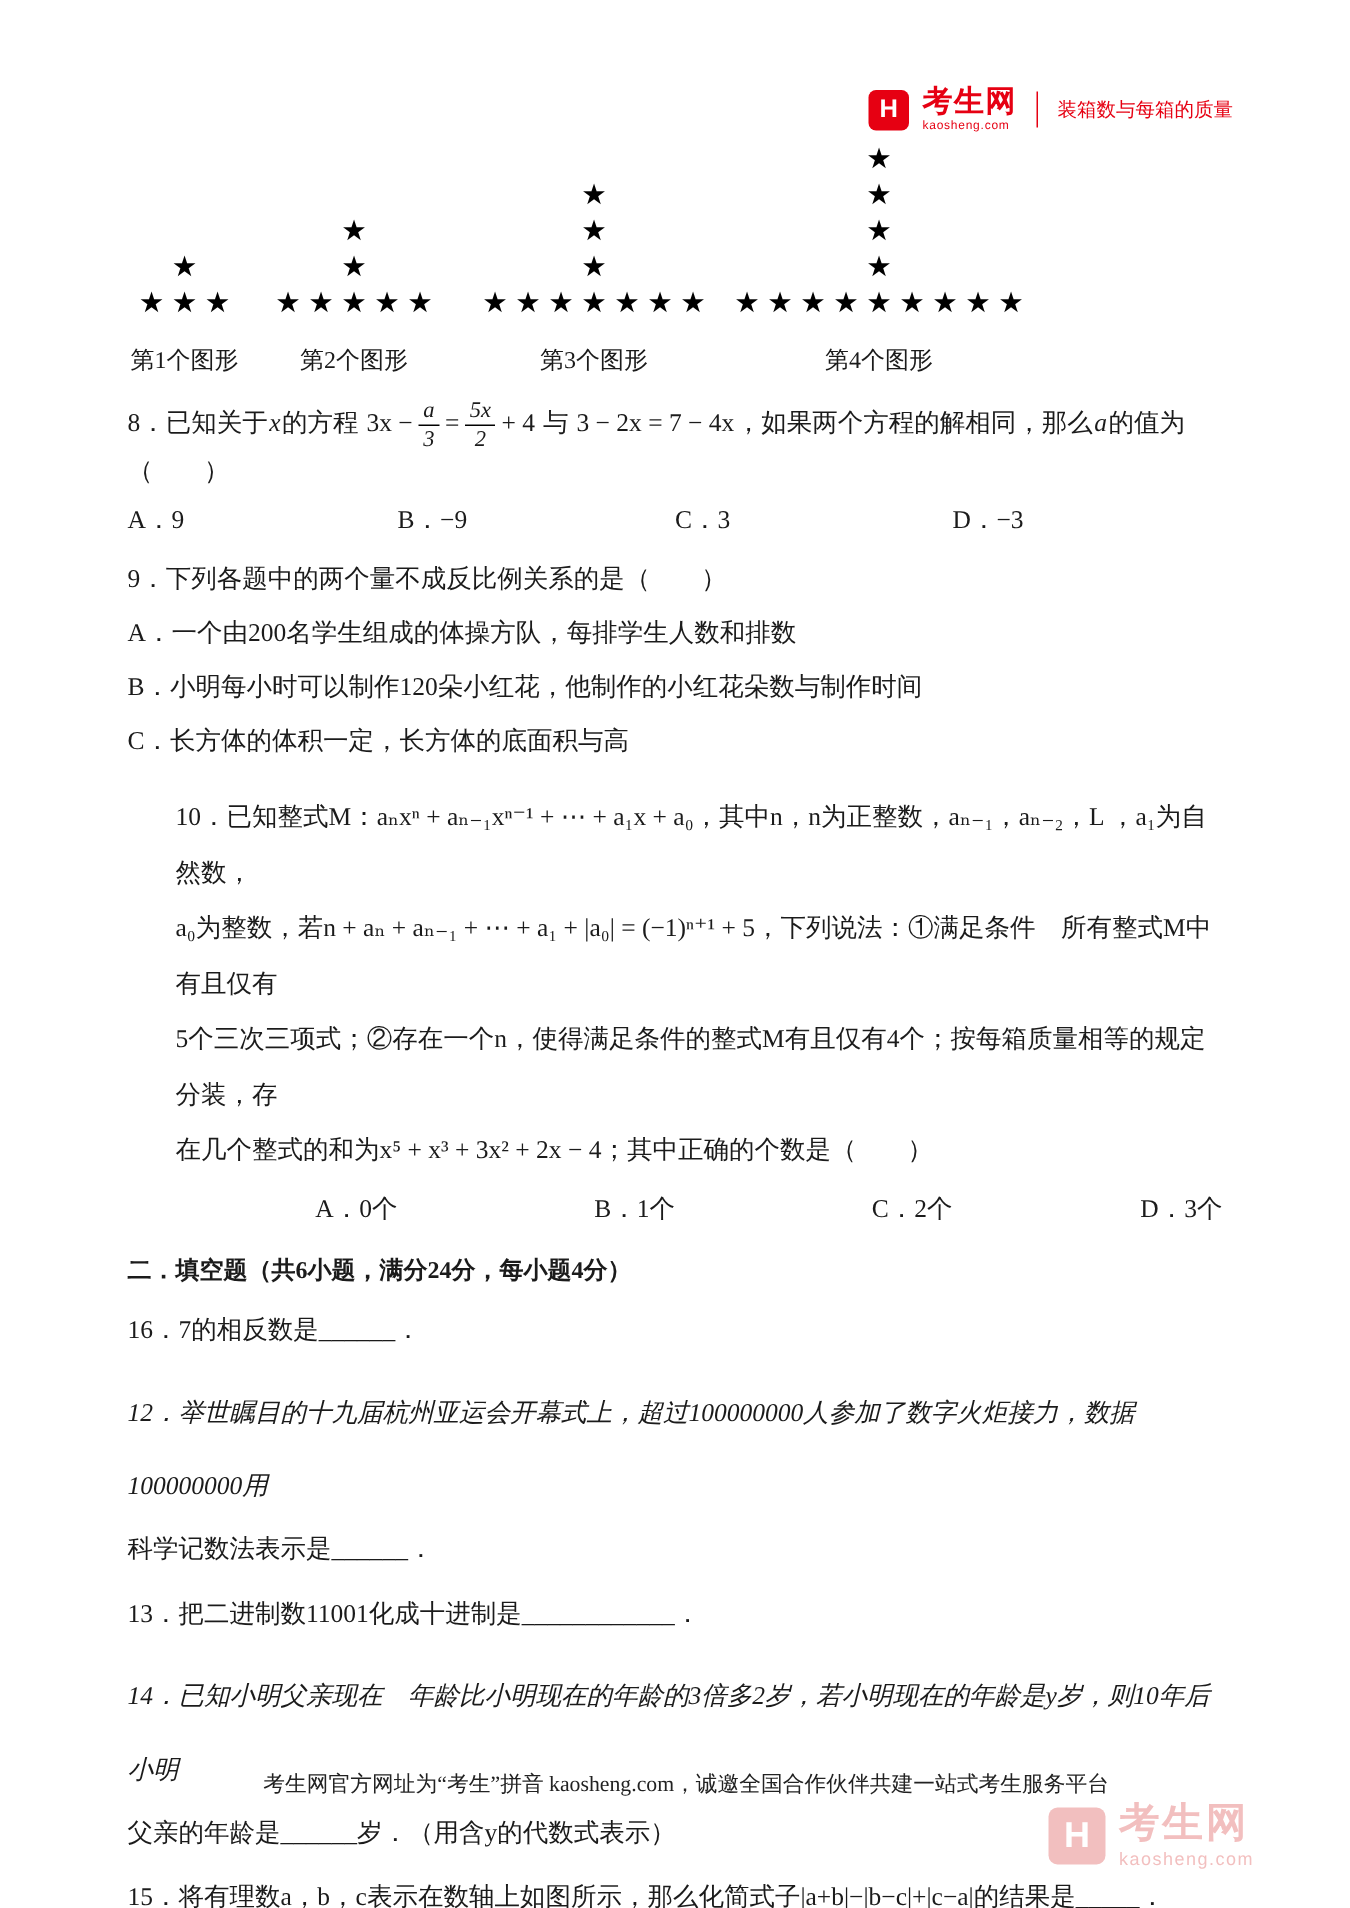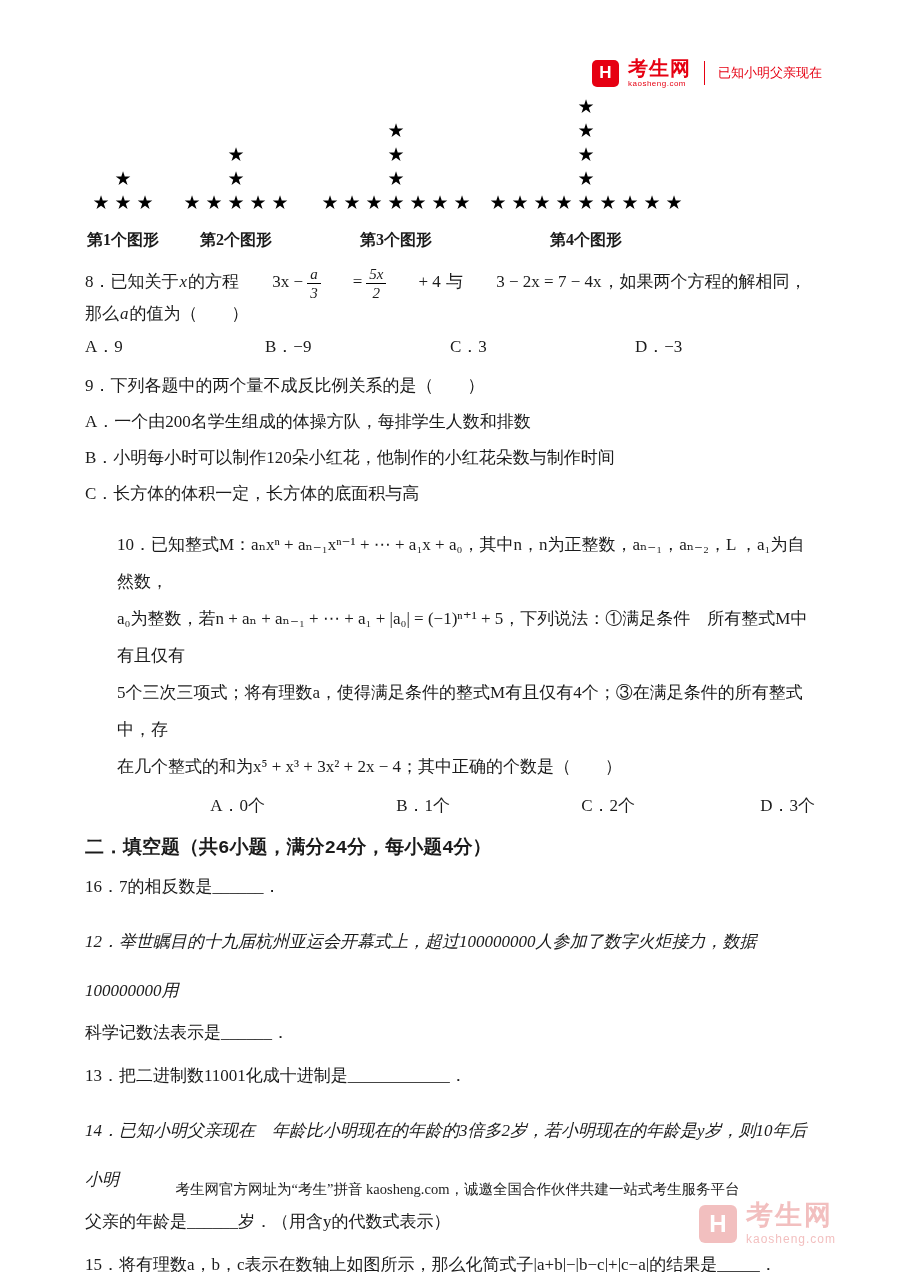--- a/index.html
+++ b/index.html
@@ -23,44 +23,44 @@
   .figures-row{display:flex;align-items:flex-end;}
   .figure{display:flex;flex-direction:column;align-items:center;}
   .figure:nth-child(1){margin-left:2px;margin-right:22px;}
   .figure:nth-child(2){margin-right:28px;}
   .figure:nth-child(3){margin-right:14px;}
   .star{font-size:19px;line-height:24px;color:#000;}
   .fig-col{display:flex;flex-direction:column;align-items:center;}
   .fig-col .star{height:24px;}
   .fig-row{display:flex;}
   .fig-row .star{width:22px;text-align:center;}
-  .fig-label{margin-top:15px;font-size:16px;white-space:nowrap;font-weight:bold;}
+  .fig-label{margin-top:15px;font-size:16px;white-space:nowrap;}
 
   
   .line{font-size:17px;line-height:24px;}
   .opt-row{display:grid;grid-template-columns:180px 185px 185px auto;font-size:17px;line-height:24px;}
   .opt-q7{margin-top:22px;}
   .opt-q8{margin-top:10px;}
   .opt-q10{margin-top:9px;text-align:right;}
 
   .q8{margin-top:14px;font-size:17px;}
   .q8 .frac{display:inline-block;vertical-align:middle;text-align:center;font-size:15px;line-height:1.2;
             font-style:italic;margin:0 3px;}
   .q8 .frac .num{display:block;border-bottom:1px solid #000;padding:0 3px;}
   .q8 .frac .den{display:block;}
   .var{font-style:italic;padding:0 1px;}
-  .math{padding:0 1px;margin-left:28px;}
+  .math{padding:0 1px;}
 
   .q9-stem{margin-top:15px;}
   .choice{margin-top:12px;}
 
   .q10-line{font-size:17px;line-height:37px;margin-left:32px;}
   .q10-first{margin-top:20px;}
 
-  .section-title{margin-top:17px;font-size:19px;font-weight:bold;line-height:26px;font-family:Liberation Mono, monospace;}
+  .section-title{margin-top:17px;font-size:16px;font-weight:bold;line-height:26px;}
 
   .blank-q{margin-top:14px;}
   .cont-line{line-height:35px;}
   .first-of-two{margin-top:18px;line-height:49px;font-style:italic;}
 
   
   .footer{position:absolute;left:15px;right:0;top:1180px;text-align:center;font-size:14.5px;color:#222;}
   .watermark{position:absolute;right:64px;top:1202px;display:flex;align-items:center;gap:9px;opacity:.95;}
   .wm-icon{width:38px;height:38px;background:#f2bcbc;border-radius:6px;color:#fff;font-weight:bold;
            font-family:"Liberation Sans",sans-serif;font-size:24px;display:flex;align-items:center;justify-content:center;}
@@ -73,21 +73,21 @@
 
 <div class="page">
 
   <div class="logo-bar">
     <div class="logo-icon">H</div>
     <div class="logo-text">
       <span class="logo-brand">考生网</span>
       <span class="logo-domain">kaosheng.com</span>
     </div>
     <div class="logo-sep"></div>
-    <span class="logo-tagline">已知小明父亲现在</span>
+    <span class="logo-tagline">装箱数与每箱的质量</span>
   </div>
 
   <div class="content">
 
     <div class="figures-row">
         <div class="figure">
           <div class="fig-col">
             <div class="star">★</div>
           </div>
           <div class="fig-row">
@@ -165,21 +165,21 @@
       <span>D．−3</span>
     </div>
 
     <p class="line q9-stem">9．下列各题中的两个量不成反比例关系的是（　　）</p>
     <p class="line choice">A．一个由200名学生组成的体操方队，每排学生人数和排数</p>
     <p class="line choice">B．小明每小时可以制作120朵小红花，他制作的小红花朵数与制作时间</p>
     <p class="line choice">C．长方体的体积一定，长方体的底面积与高</p>
 
     <p class="q10-line q10-first">10．已知整式M：aₙxⁿ + aₙ₋₁xⁿ⁻¹ + ⋯ + a₁x + a₀，其中n，n为正整数，aₙ₋₁，aₙ₋₂，L ，a₁为自然数，</p>
     <p class="q10-line">a₀为整数，若n + aₙ + aₙ₋₁ + ⋯ + a₁ + |a₀| = (−1)ⁿ⁺¹ + 5，下列说法：①满足条件　所有整式M中有且仅有</p>
-    <p class="q10-line">5个三次三项式；将有理数a，使得满足条件的整式M有且仅有4个；③在满足条件的所有整式中，存</p>
+    <p class="q10-line">5个三次三项式；②存在一个n，使得满足条件的整式M有且仅有4个；按每箱质量相等的规定分装，存</p>
     <p class="q10-line">在几个整式的和为x⁵ + x³ + 3x² + 2x − 4；其中正确的个数是（　　）</p>
 
     <div class="opt-row opt-q10">
       <span>A．0个</span>
       <span>B．1个</span>
       <span>C．2个</span>
       <span>D．3个</span>
     </div>
 
     <h2 class="section-title">二．填空题（共6小题，满分24分，每小题4分）</h2>

